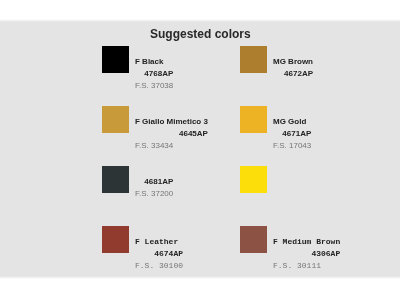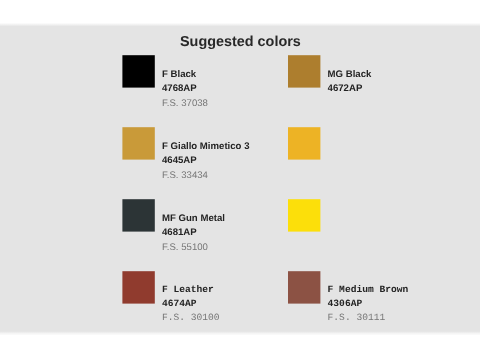--- a/index.html
+++ b/index.html
@@ -39,21 +39,21 @@
   .item.c1 { left:138px; }
   .item.r0 { top:0; }
   .item.r1 { top:60px; }
   .item.r2 { top:120px; }
   .item.r3 { top:180px;font-family:Liberation Mono, monospace; }
 
   .sw  { position:absolute; left:0; top:0; width:27px; height:27px; }
   .txt { position:absolute; left:33px; top:0; white-space:nowrap; will-change:transform;margin-top:10px; }
 
   .name { font-size:8px; font-weight:bold; color:#232323; line-height:12px; height:12px; }
-  .code { font-size:8px; font-weight:bold; color:#232323; line-height:12px; height:12px; }
+  .code { font-size:8px; font-weight:bold; color:#232323; line-height:12px; height:12px;text-align:right; }
   .fs   { font-size:8px; font-weight:normal; color:#767676; line-height:12px; height:12px; }
 </style>
 </head>
 <body>
 
 <div class="page">
 
   <div class="panel"></div>
   <div class="panel-fade-top"></div>
   <div class="panel-fade-bottom"></div>
@@ -67,45 +67,49 @@
       <div class="txt">
         <div class="name">F Black</div>
         <div class="code">4768AP</div>
         <div class="fs">F.S. 37038</div>
       </div>
     </div>
 
     <div class="item c1 r0">
       <div class="sw" style="background:#ad7e2e"></div>
       <div class="txt">
-        <div class="name">MG Black</div>
+        <div class="name">MG Brown</div>
         <div class="code">4672AP</div>
         <div class="fs"></div>
       </div>
     </div>
 
     <div class="item c0 r1">
       <div class="sw" style="background:#c99a39"></div>
       <div class="txt">
         <div class="name">F Giallo Mimetico 3</div>
         <div class="code">4645AP</div>
         <div class="fs">F.S. 33434</div>
       </div>
     </div>
 
     <div class="item c1 r1">
       <div class="sw" style="background:#edb325"></div>
+      <div class="txt">
+        <div class="name">MG Gold</div>
+        <div class="code">4671AP</div>
+        <div class="fs">F.S. 17043</div>
+      </div>
     </div>
 
     <div class="item c0 r2">
       <div class="sw" style="background:#2c3436"></div>
       <div class="txt">
-        <div class="name">MF Gun Metal</div>
         <div class="code">4681AP</div>
-        <div class="fs">F.S. 55100</div>
+        <div class="fs">F.S. 37200</div>
       </div>
     </div>
 
     <div class="item c1 r2">
       <div class="sw" style="background:#fcdf0a"></div>
     </div>
 
     <div class="item c0 r3">
       <div class="sw" style="background:#903b2e"></div>
       <div class="txt">

